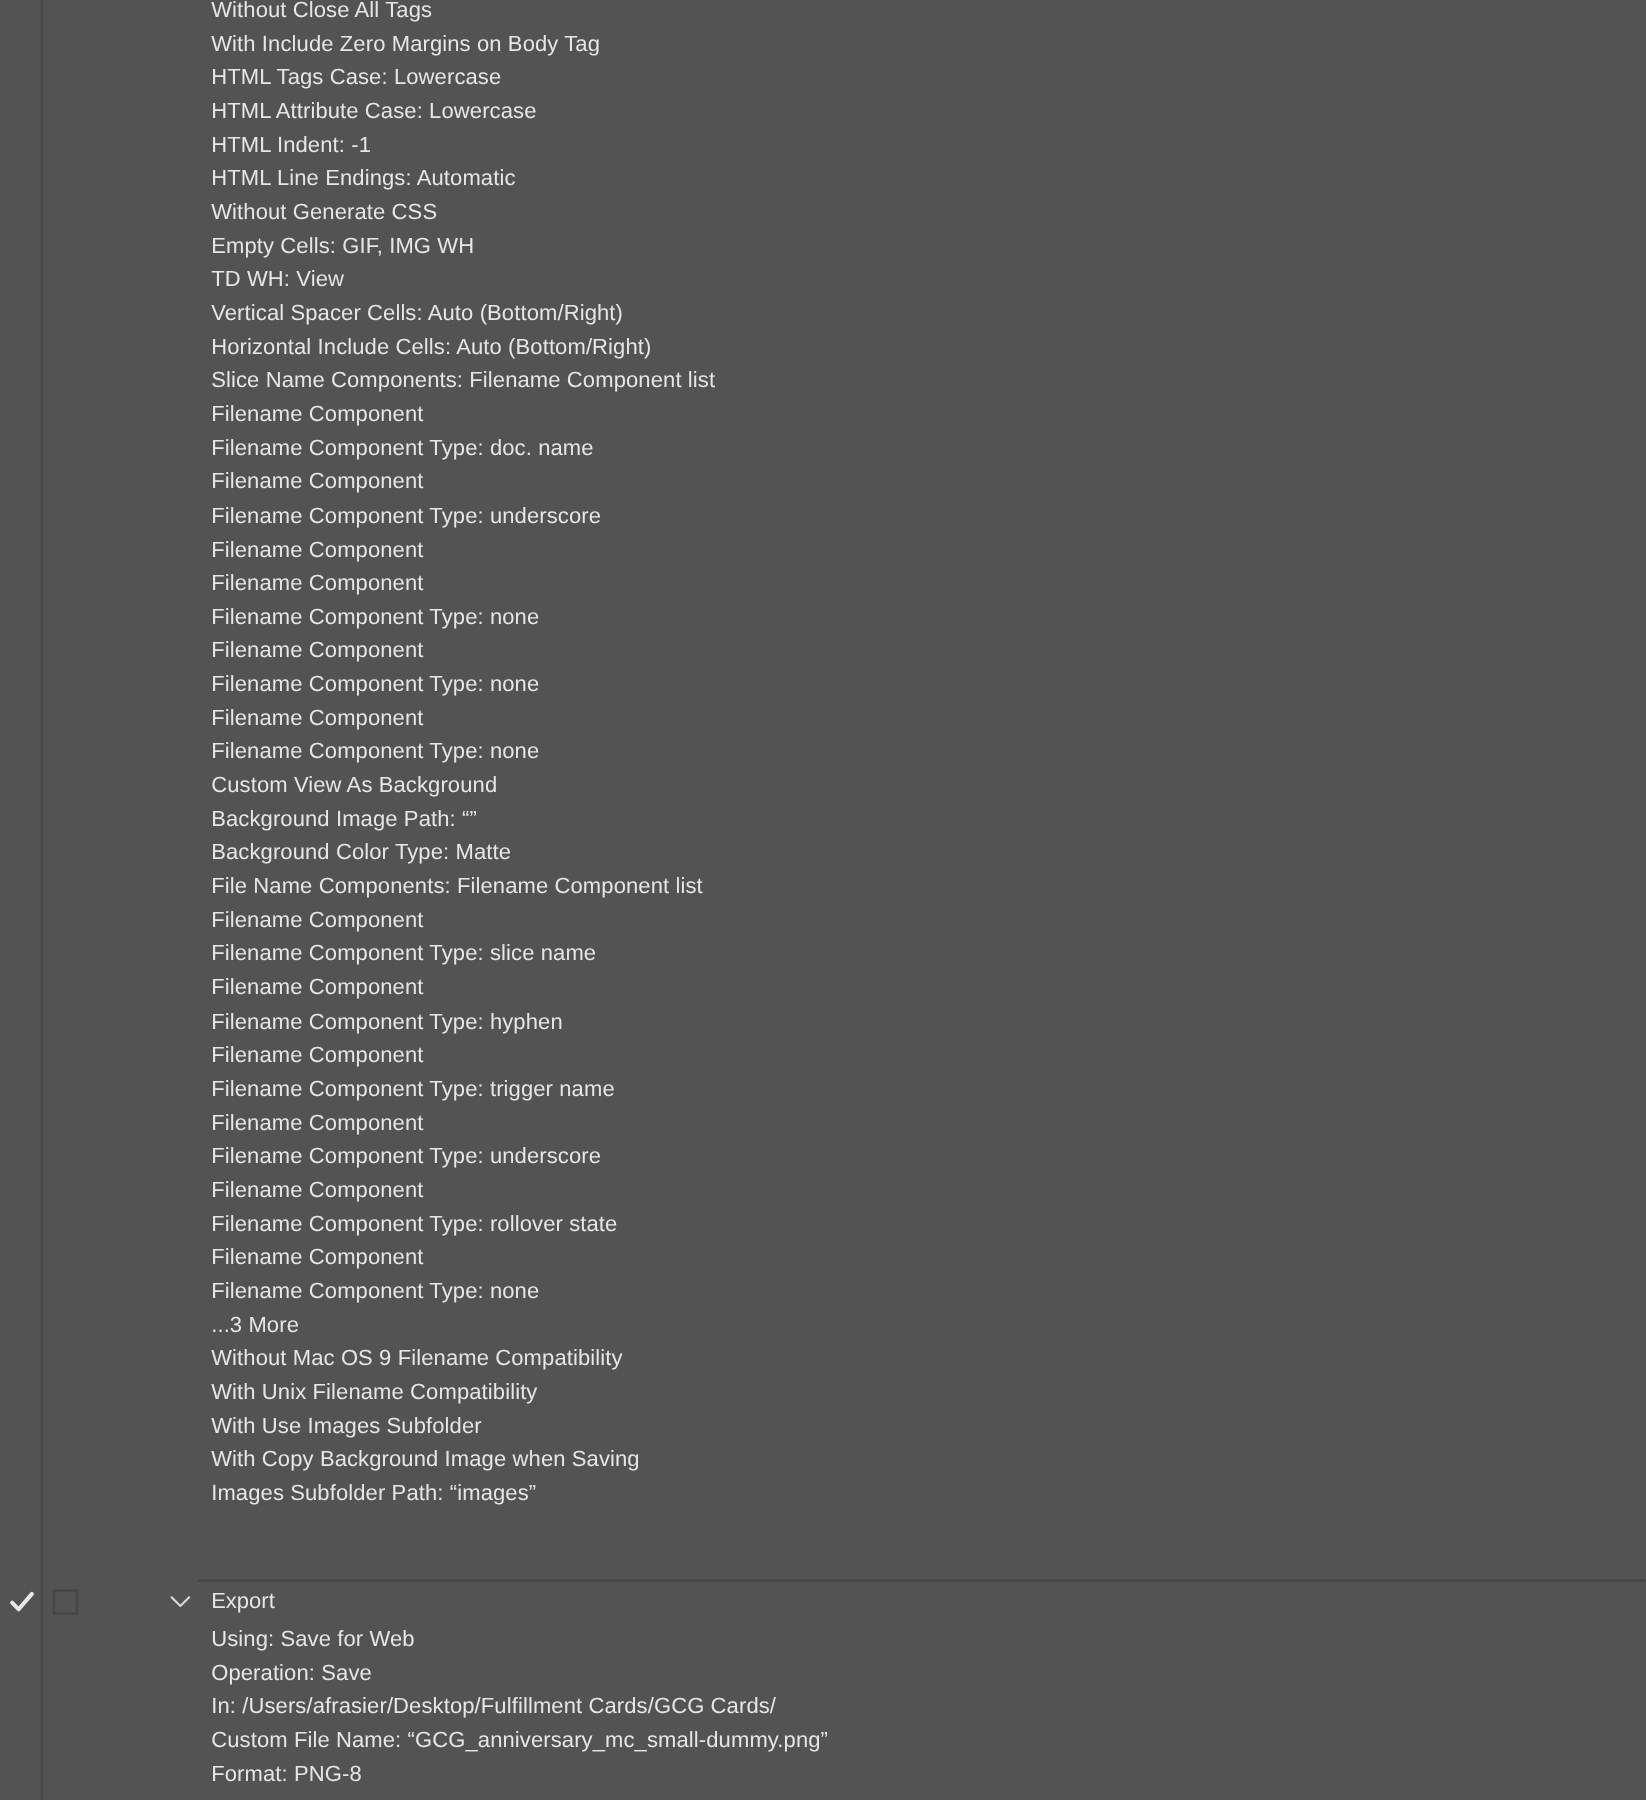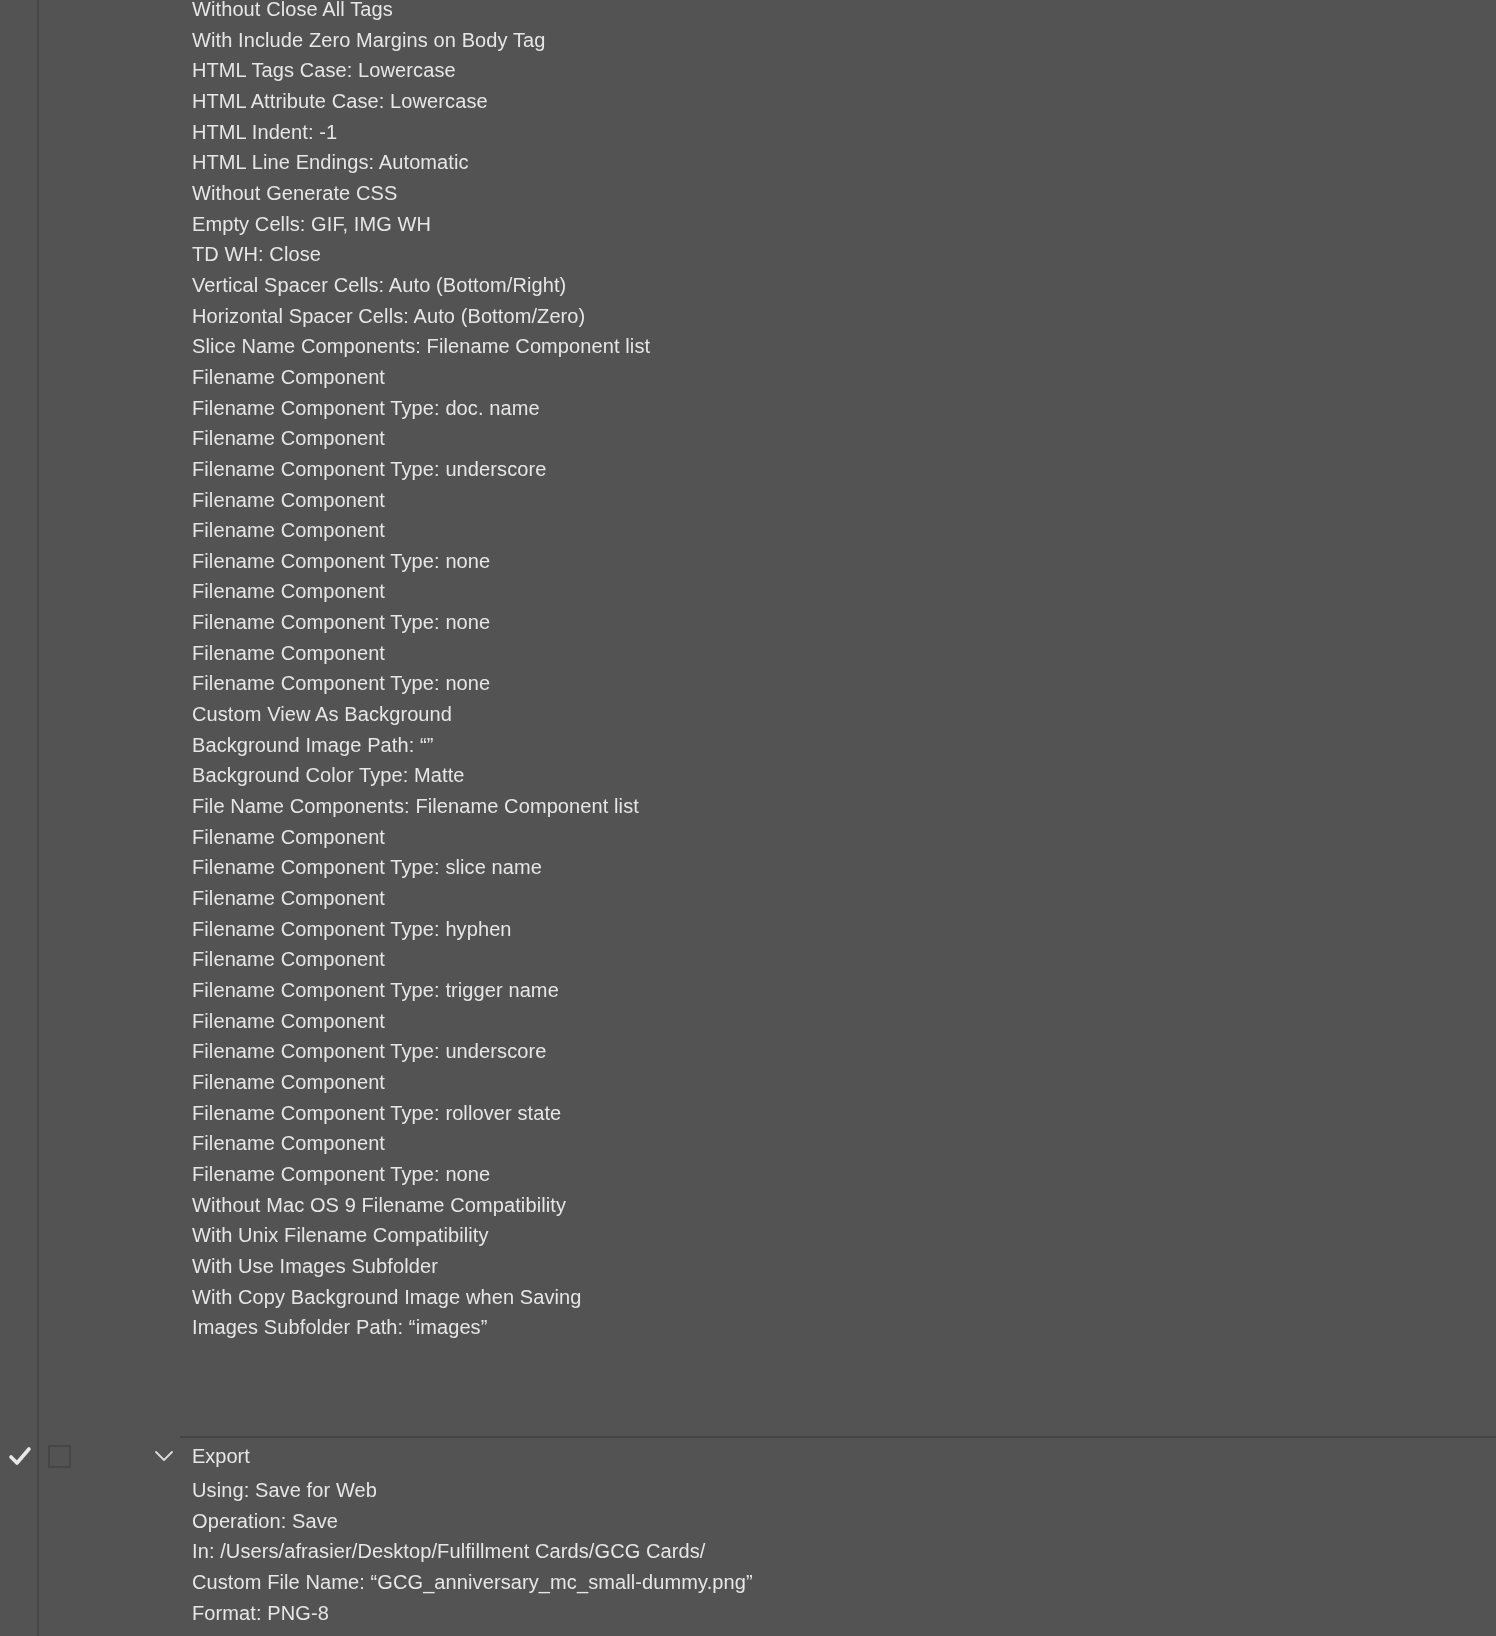--- a/index.html
+++ b/index.html
@@ -120,27 +120,27 @@
     <div class="row">
       <span class="text">HTML Line Endings: Automatic</span>
     </div>
     <div class="row">
       <span class="text">Without Generate CSS</span>
     </div>
     <div class="row">
       <span class="text">Empty Cells: GIF, IMG WH</span>
     </div>
     <div class="row">
-      <span class="text">TD WH: Close</span>
+      <span class="text">TD WH: View</span>
     </div>
     <div class="row">
       <span class="text">Vertical Spacer Cells: Auto (Bottom/Right)</span>
     </div>
     <div class="row">
-      <span class="text">Horizontal Spacer Cells: Auto (Bottom/Zero)</span>
+      <span class="text">Horizontal Include Cells: Auto (Bottom/Right)</span>
     </div>
     <div class="row">
       <span class="text">Slice Name Components: Filename Component list</span>
     </div>
     <div class="row">
       <span class="text">Filename Component</span>
     </div>
     <div class="row">
       <span class="text">Filename Component Type: doc. name</span>
     </div>
@@ -211,20 +211,23 @@
       <span class="text">Filename Component</span>
     </div>
     <div class="row">
       <span class="text">Filename Component Type: rollover state</span>
     </div>
     <div class="row">
       <span class="text">Filename Component</span>
     </div>
     <div class="row">
       <span class="text">Filename Component Type: none</span>
+    </div>
+    <div class="row">
+      <span class="text">...3 More</span>
     </div>
     <div class="row">
       <span class="text">Without Mac OS 9 Filename Compatibility</span>
     </div>
     <div class="row">
       <span class="text">With Unix Filename Compatibility</span>
     </div>
     <div class="row">
       <span class="text">With Use Images Subfolder</span>
     </div>

